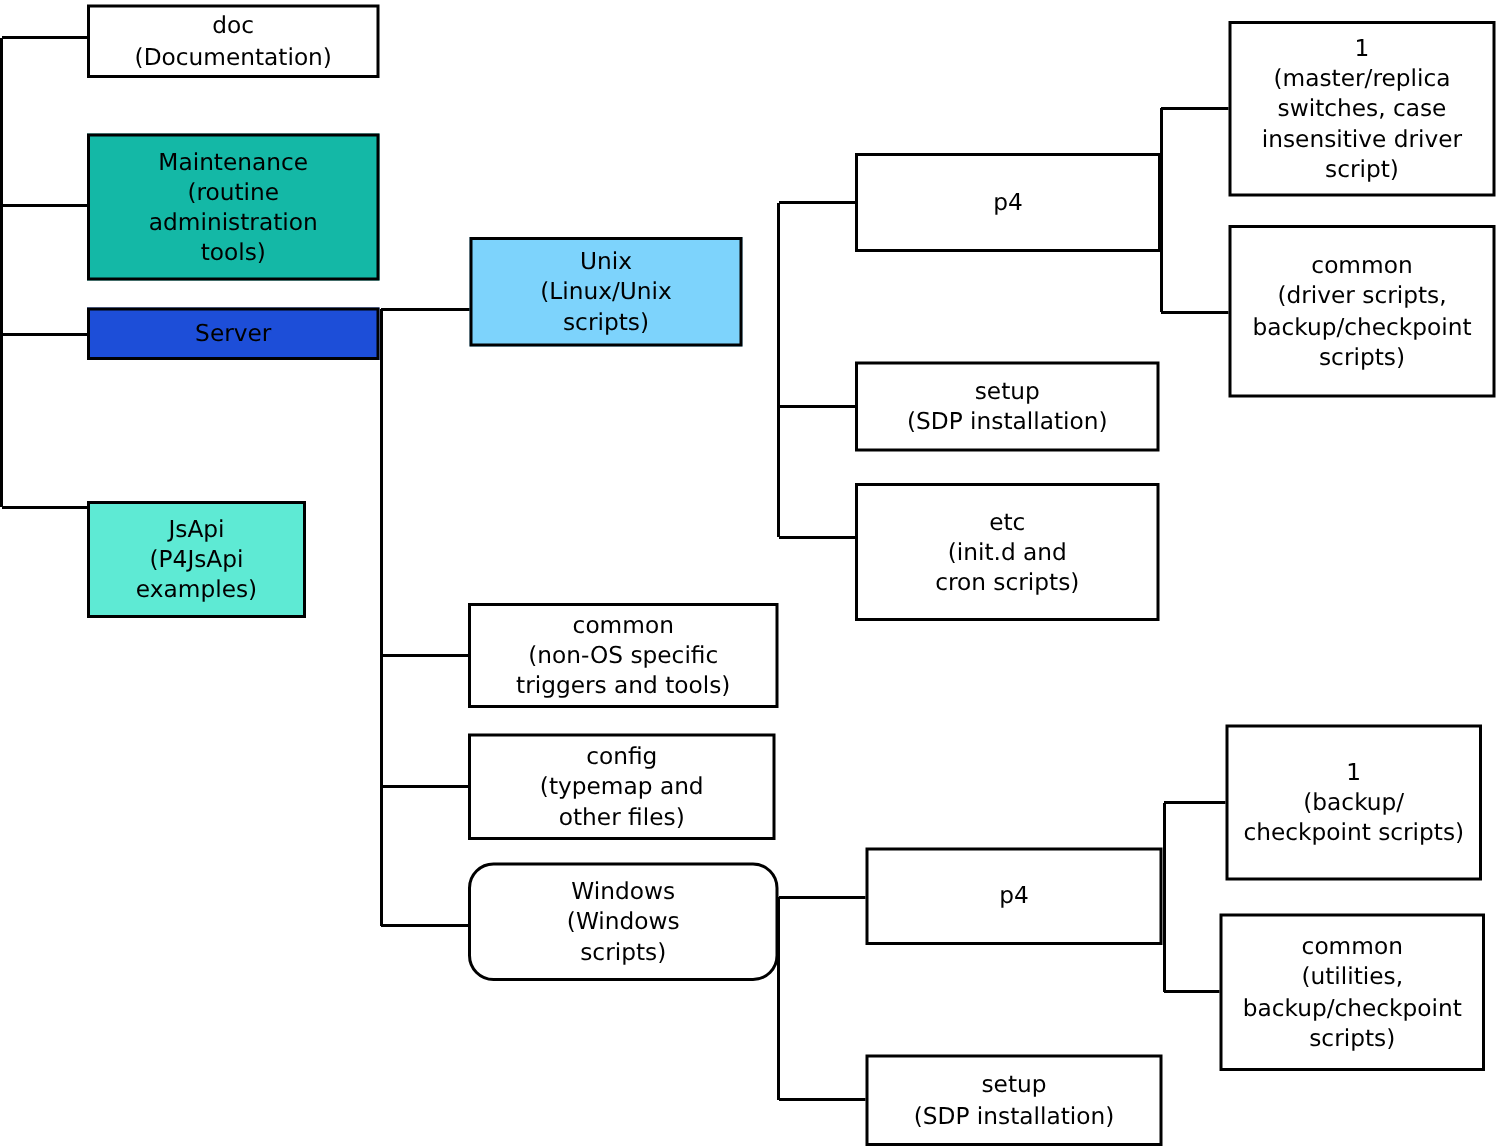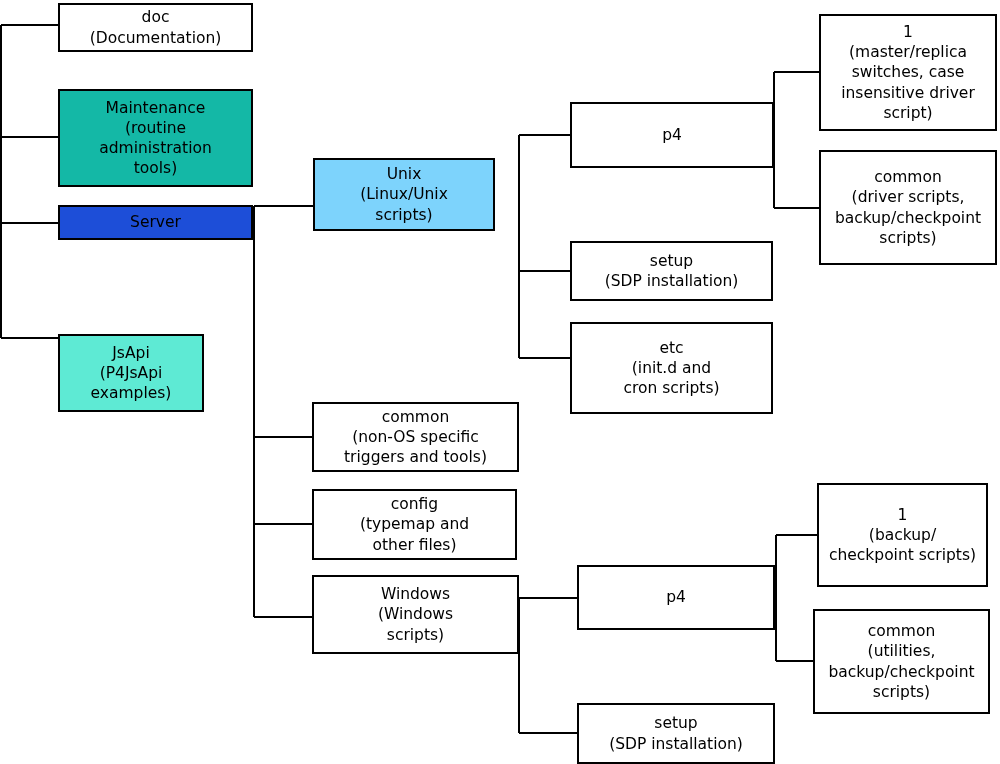--- a/index.html
+++ b/index.html
@@ -94,21 +94,21 @@
 examples)</span></div>
       <div class="node" style="left: 313px; top: 158px; width: 182px; height: 73px; border-color: rgb(0, 0, 0); background: #7dd3fc;"><span class="node-label">Unix
 (Linux/Unix
 scripts)</span></div>
       <div class="node" style="left: 312px; top: 402px; width: 207px; height: 70px; border-color: rgb(0, 0, 0); background: rgb(255, 255, 255);"><span class="node-label">common
 (non-OS specific
 triggers and tools)</span></div>
       <div class="node" style="left: 312px; top: 489px; width: 205px; height: 71px; border-color: rgb(0, 0, 0); background: rgb(255, 255, 255); text-align: center;"><span class="node-label">config
 (typemap and
 other files)</span></div>
-      <div class="node" style="left: 312px; top: 575px; width: 207px; height: 79px; border-color: rgb(0, 0, 0); background: rgb(255, 255, 255);"><span class="node-label">Windows
+      <div class="node" style="left: 312px; top: 575px; width: 207px; height: 79px; border-color: rgb(0, 0, 0); background: rgb(255, 255, 255); border-radius: 17px;"><span class="node-label">Windows
 (Windows
 scripts)</span></div>
       <div class="node" style="left: 570px; top: 102px; width: 204px; height: 66px; border-color: rgb(0, 0, 0); background: rgb(255, 255, 255);"><span class="node-label">p4</span></div>
       <div class="node" style="left: 570px; top: 241px; width: 203px; height: 60px; border-color: rgb(0, 0, 0); background: rgb(255, 255, 255);"><span class="node-label">setup
 (SDP installation)</span></div>
       <div class="node" style="left: 570px; top: 322px; width: 203px; height: 92px; border-color: rgb(0, 0, 0); background: rgb(255, 255, 255);"><span class="node-label">etc
 (init.d and
 cron scripts)</span></div>
       <div class="node" style="left: 577px; top: 565px; width: 198px; height: 65px; border-color: rgb(0, 0, 0); background: rgb(255, 255, 255);"><span class="node-label">p4</span></div>
       <div class="node" style="left: 577px; top: 703px; width: 198px; height: 61px; border-color: rgb(0, 0, 0); background: rgb(255, 255, 255);"><span class="node-label">setup

